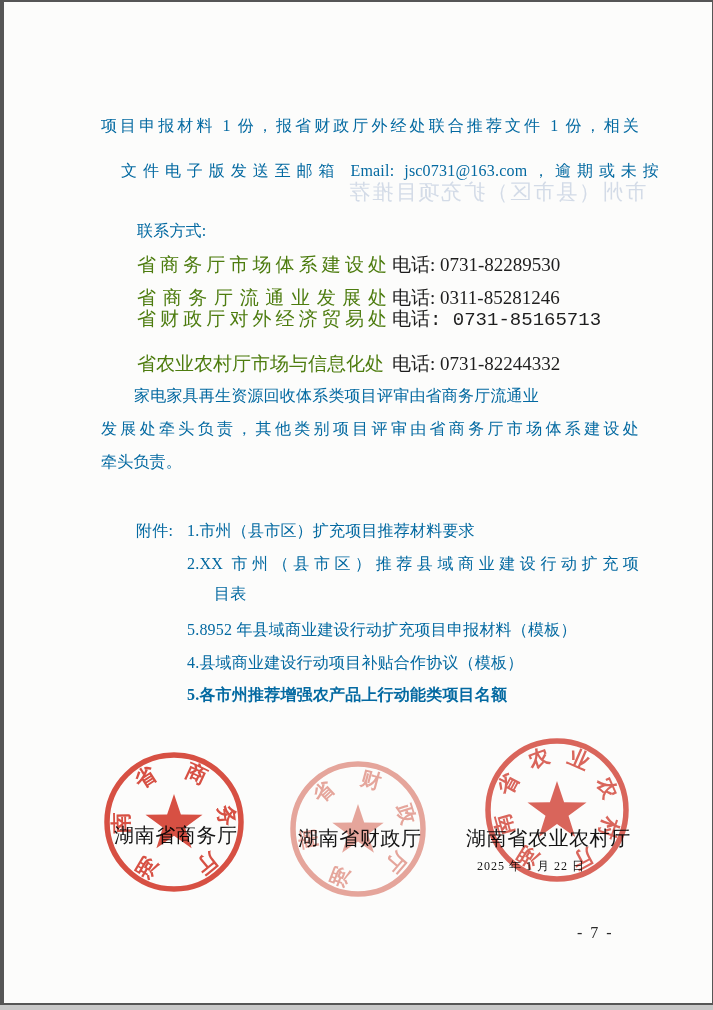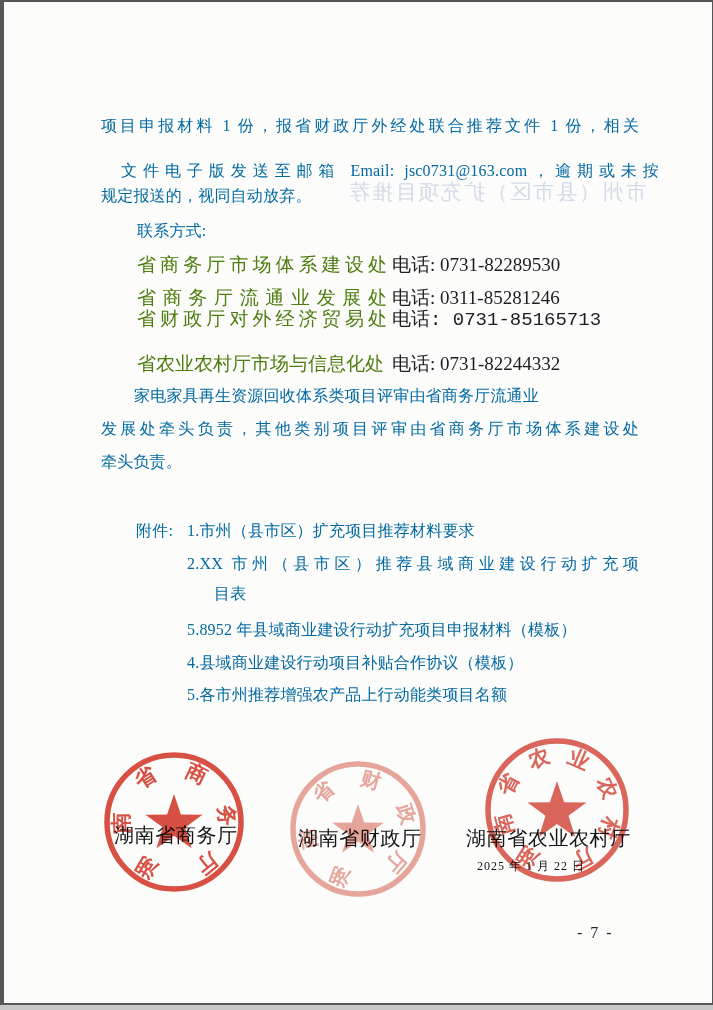--- a/index.html
+++ b/index.html
@@ -42,21 +42,20 @@
 </style>
 </head>
 <body>
 
 <div class="page">
 
   <div class="bleed" style="left:330px;top:176px;width:312px;">市州（县市区）扩充项目推荐</div>
 
   <div class="line just" style="left:97px;top:114px;width:538px;">项目申报材料 1 份，报省财政厅外经处联合推荐文件 1 份，相关</div>
   <div class="line just" style="left:97px;top:159px;width:538px;margin-left:20px;">文件电子版发送至邮箱 Email: jsc0731@163.com，逾期或未按</div>
-  <div class="line" style="left:97px;top:184px;">规定报送的，视同自动放弃。</div>
 
   <div class="line" style="left:133px;top:219px;">联系方式:</div>
 
   <div class="contact-row" style="top:250px;">
     <span class="contact-dept">省商务厅市场体系建设处</span>
     <span class="contact-phone"><span>电话: </span><span>0731-82289530</span></span>
   </div>
   <div class="contact-row" style="top:283px;">
     <span class="contact-dept">省商务厅流通业发展处</span>
     <span class="contact-phone"><span>电话: </span><span>0311-85281246</span></span>
@@ -73,21 +72,21 @@
   <div class="line" style="left:130px;top:384px;">家电家具再生资源回收体系类项目评审由省商务厅流通业</div>
   <div class="line just" style="left:97px;top:417px;width:538px;">发展处牵头负责，其他类别项目评审由省商务厅市场体系建设处</div>
   <div class="line" style="left:97px;top:450px;">牵头负责。</div>
 
   <div class="line" style="left:132px;top:519px;">附件:</div>
   <div class="line" style="left:183px;top:519px;">1.市州（县市区）扩充项目推荐材料要求</div>
   <div class="line just" style="left:183px;top:552px;width:452px;">2.XX 市州（县市区）推荐县域商业建设行动扩充项</div>
   <div class="line" style="left:210px;top:582px;">目表</div>
   <div class="line" style="left:183px;top:618px;">5.8952 年县域商业建设行动扩充项目申报材料（模板）</div>
   <div class="line" style="left:183px;top:651px;">4.县域商业建设行动项目补贴合作协议（模板）</div>
-  <div class="line" style="left:183px;top:683px;">5.各市州推荐增强农产品上行动能类项目名额</div>
+  <div class="line" style="left:183px;top:683px;font-weight:bold;">5.各市州推荐增强农产品上行动能类项目名额</div>
 
   <div class="org-label" style="left:110px;top:820px;">湖南省商务厅</div>
   <div class="org-label" style="left:294px;top:823px;">湖南省财政厅</div>
   <div class="org-label" style="left:462px;top:823px;">湖南省农业农村厅</div>
   <div class="date-label" style="left:473px;top:856px;">2025 年 1 月 22 日</div>
 
   <div id="seal-layer">
       <svg width="150" height="150" viewBox="0 0 150 150" class="seal-svg" style="left: 95px; top: 745px; opacity: 0.95;">
         <circle cx="75" cy="75" r="67" fill="none" stroke="#d8473a" stroke-width="5.5"></circle>
         <polygon points="75.0,47.0 81.9,67.5 103.5,67.7 86.1,80.6 92.6,101.3 75.0,88.7 57.4,101.3 63.9,80.6 46.5,67.7 68.1,67.5" fill="#d8473a"></polygon>

